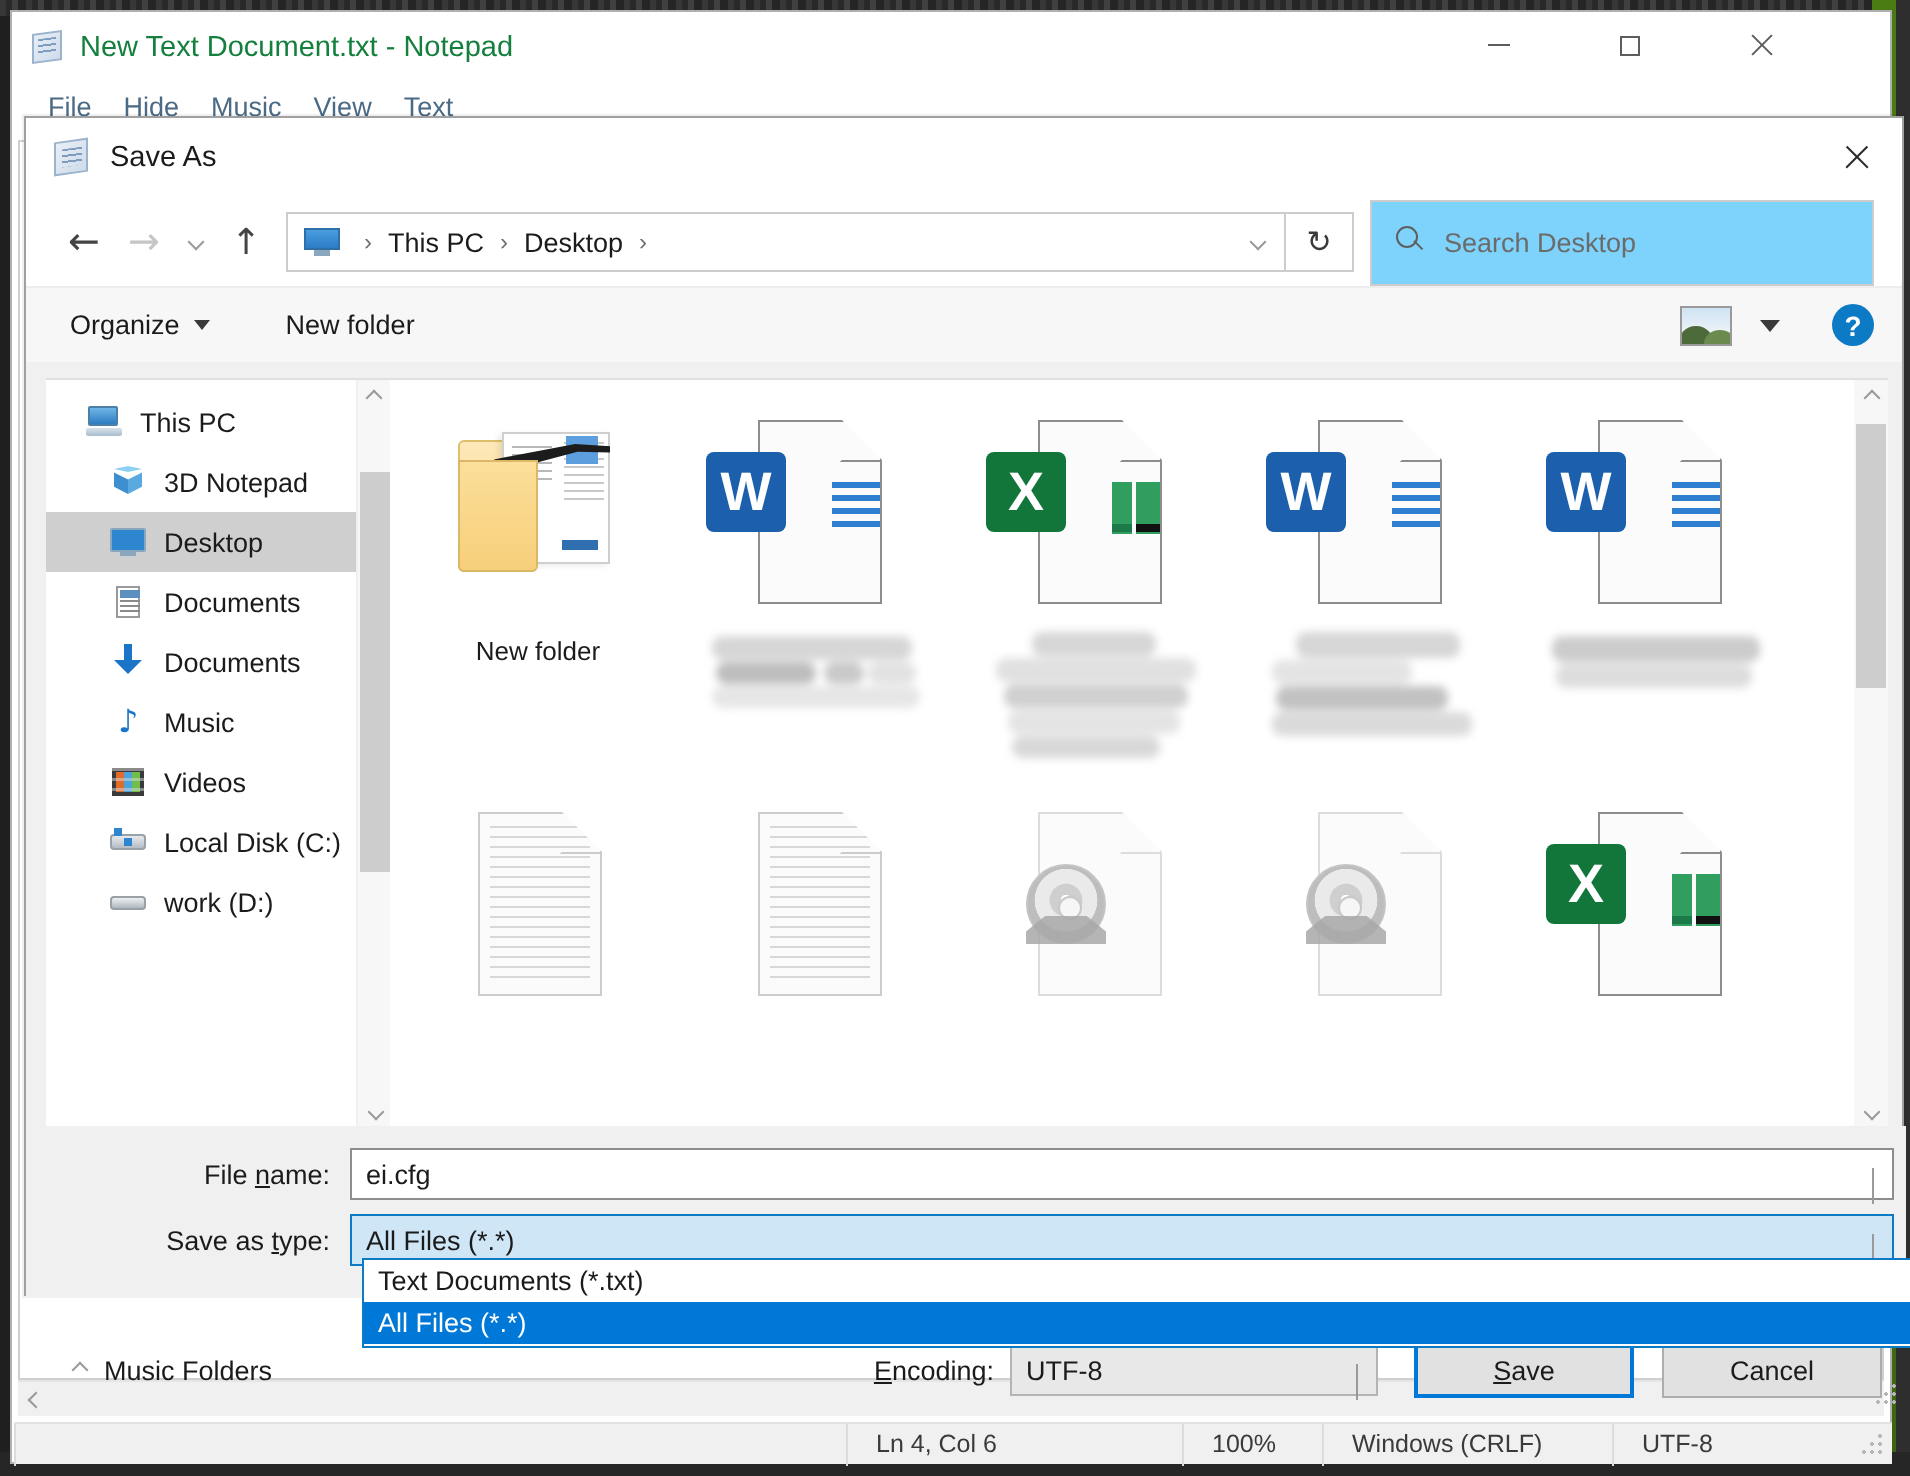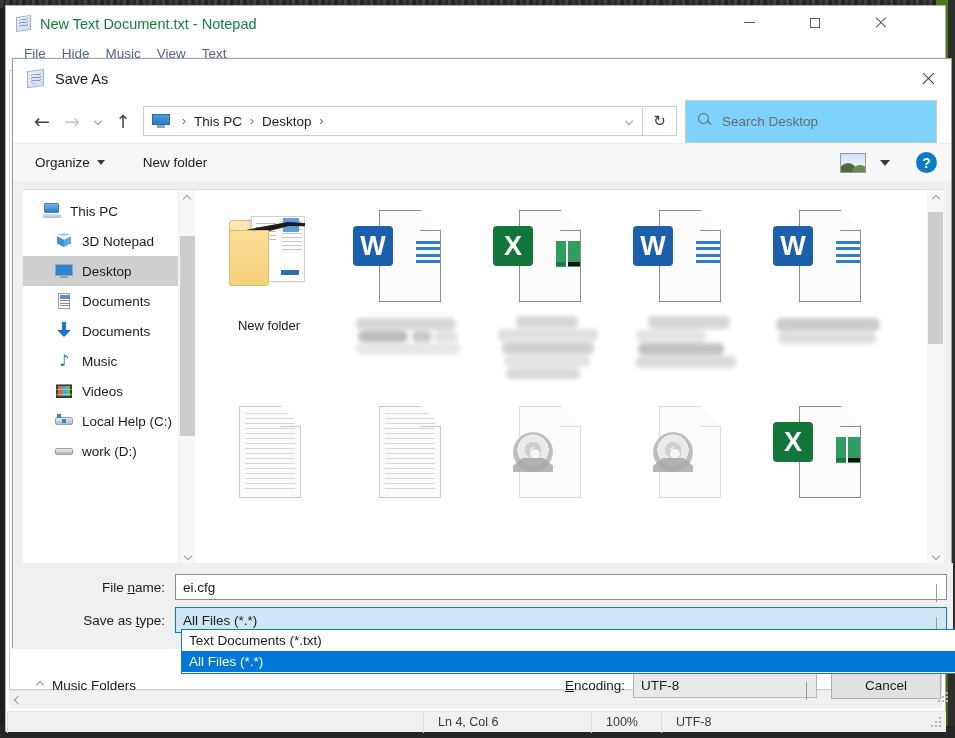--- a/index.html
+++ b/index.html
@@ -568,20 +568,21 @@
   <div id="np-hscroll">
     <div id="np-hscroll-left">
       <div class="chev chev-l"></div>
     </div>
   </div>
 
   <div id="np-statusbar">
     <div class="sb-cell" id="sb-spacer"></div>
     <div class="sb-cell" id="sb-ln">Ln 4, Col 6</div>
     <div class="sb-cell" id="sb-zoom">100%</div>
+    <div class="sb-cell" id="sb-eol">Windows (CRLF)</div>
     <div class="sb-cell" id="sb-enc">UTF-8</div>
   </div>
   <div id="np-resize-grip"></div>
 </div>
 
 <div id="saveas">
 
   <div id="sa-titlebar">
     <div id="sa-icon">
       <div class="np-pad" style="width:17px;height:17px;"></div>
@@ -717,21 +718,21 @@
             </i>
           </span>
         <span>Videos</span>
       </div>
 
       <div class="navitem depth1">
         <span class="navicon ic-drive">
             <i class="bd"></i>
             <i class="win"></i>
           </span>
-        <span>Local Help (C:)</span>
+        <span>Local Disk (C:)</span>
       </div>
 
       <div class="navitem depth1">
         <span class="navicon ic-drive2">
             <i class="bd"></i>
           </span>
         <span>work (D:)</span>
       </div>
 
       <div id="nav-scrollbar">
@@ -926,20 +927,23 @@
       <span>Music Folders</span>
     </div>
     <div id="footer-spacer"></div>
     <div id="encoding-label"><span class="u">E</span>ncoding:</div>
     <div id="encoding-combo">
       <span id="encoding-value">UTF-8</span>
       <span class="combo-chev">
         <span class="chev chev-d"></span>
       </span>
     </div>
+    <div class="dlg-btn" id="save-btn">
+      <span><span class="u">S</span>ave</span>
+    </div>
     <div class="dlg-btn" id="cancel-btn">
       <span>Cancel</span>
     </div>
     <div id="sa-grip"></div>
   </div>
 
   <div id="ftype-dropdown">
     <div class="dd-item">Text Documents (*.txt)</div>
     <div class="dd-item sel">All Files  (*.*)</div>
   </div>

